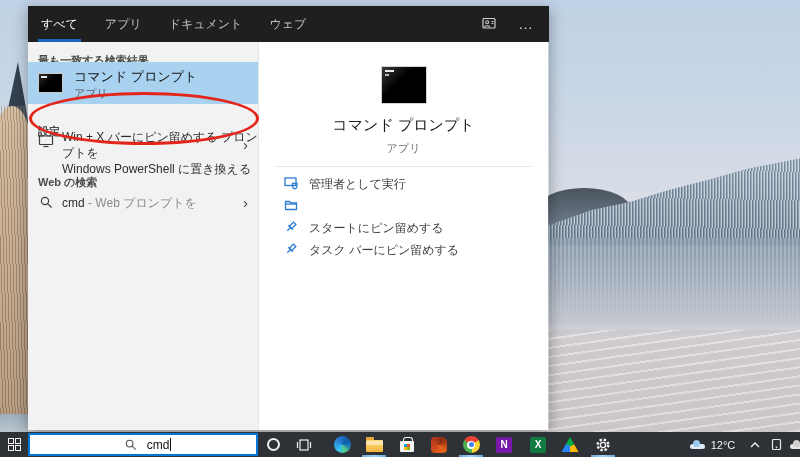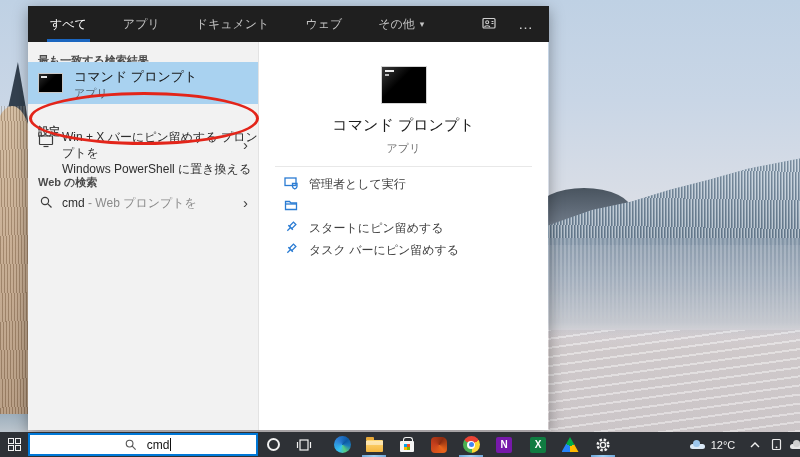--- a/index.html
+++ b/index.html
@@ -35,21 +35,21 @@
   .wp-grass::after { content:""; position:absolute; inset:0;
     background:repeating-linear-gradient(88deg,rgba(92,70,48,.28) 0 1px,rgba(255,245,230,.18) 1px 3px); }
   .wp-lwater { position:absolute; left:0; top:414px; width:28px; height:18px;
     background:linear-gradient(180deg,#9dafbd,#bcc5cd); }
 
   
   #flyout { position:absolute; left:28px; top:6px; width:521px; height:424px;
     box-shadow:0 4px 14px rgba(0,0,0,.35); }
   .fly-header { position:relative; height:36px; background:#1f1f1f; display:flex; align-items:stretch; padding-left:10px; }
   .tab { position:relative; display:flex; align-items:center; padding:0 3px; margin-right:21px;
-    font-size:12px; color:#c3c3c3; cursor:pointer;margin-left:9px; }
+    font-size:12px; color:#c3c3c3; cursor:pointer; }
   .tab.active { color:#fff; }
   .tab.active::after { content:""; position:absolute; left:0; right:0; bottom:0; height:3px; background:#1b66c0; }
   .tab .caret { font-size:9px; margin-left:5px; color:#c3c3c3; }
   .hdr-actions { position:absolute; right:16px; top:0; height:36px; display:flex; align-items:center; gap:20px; }
   .hdr-btn { color:#cfcfcf; font-size:15px; line-height:10px; cursor:pointer; }
   .fly-body { display:flex; height:388px; }
   .col-left { position:relative; width:231px; background:#f2f2f2; border-right:1px solid #e3e3e3; }
   .col-right { position:relative; width:289px; background:#fff; }
 
   .sec-h { position:absolute; left:10px; font-size:11px; font-weight:bold; color:#4a4a4a; }
@@ -153,24 +153,20 @@
       </div>
       <div class="tab">
         <span>アプリ</span>
       </div>
       <div class="tab">
         <span>ドキュメント</span>
       </div>
       <div class="tab">
         <span>ウェブ</span>
       </div>
-      <div class="tab">
-        <span>その他</span>
-        <span class="caret">▾</span>
-      </div>
       <div class="hdr-actions">
         <span class="hdr-btn">
           <svg width="17" height="16" viewBox="0 0 17 16">
             <rect x="2" y="2.5" width="12" height="9.5" rx="1" fill="none" stroke="#cfcfcf" stroke-width="1.2"></rect>
             <circle cx="6.2" cy="6.3" r="1.5" fill="none" stroke="#cfcfcf" stroke-width="1.1"></circle>
             <path d="M3.7 11.2 c0-2 5-2 5 0" fill="none" stroke="#cfcfcf" stroke-width="1.1"></path>
             <path d="M10.5 5.5 h2 M10.5 7.5 h2" stroke="#cfcfcf" stroke-width="1.1"></path>
           </svg>
         </span>
         <span class="hdr-btn">…</span>

